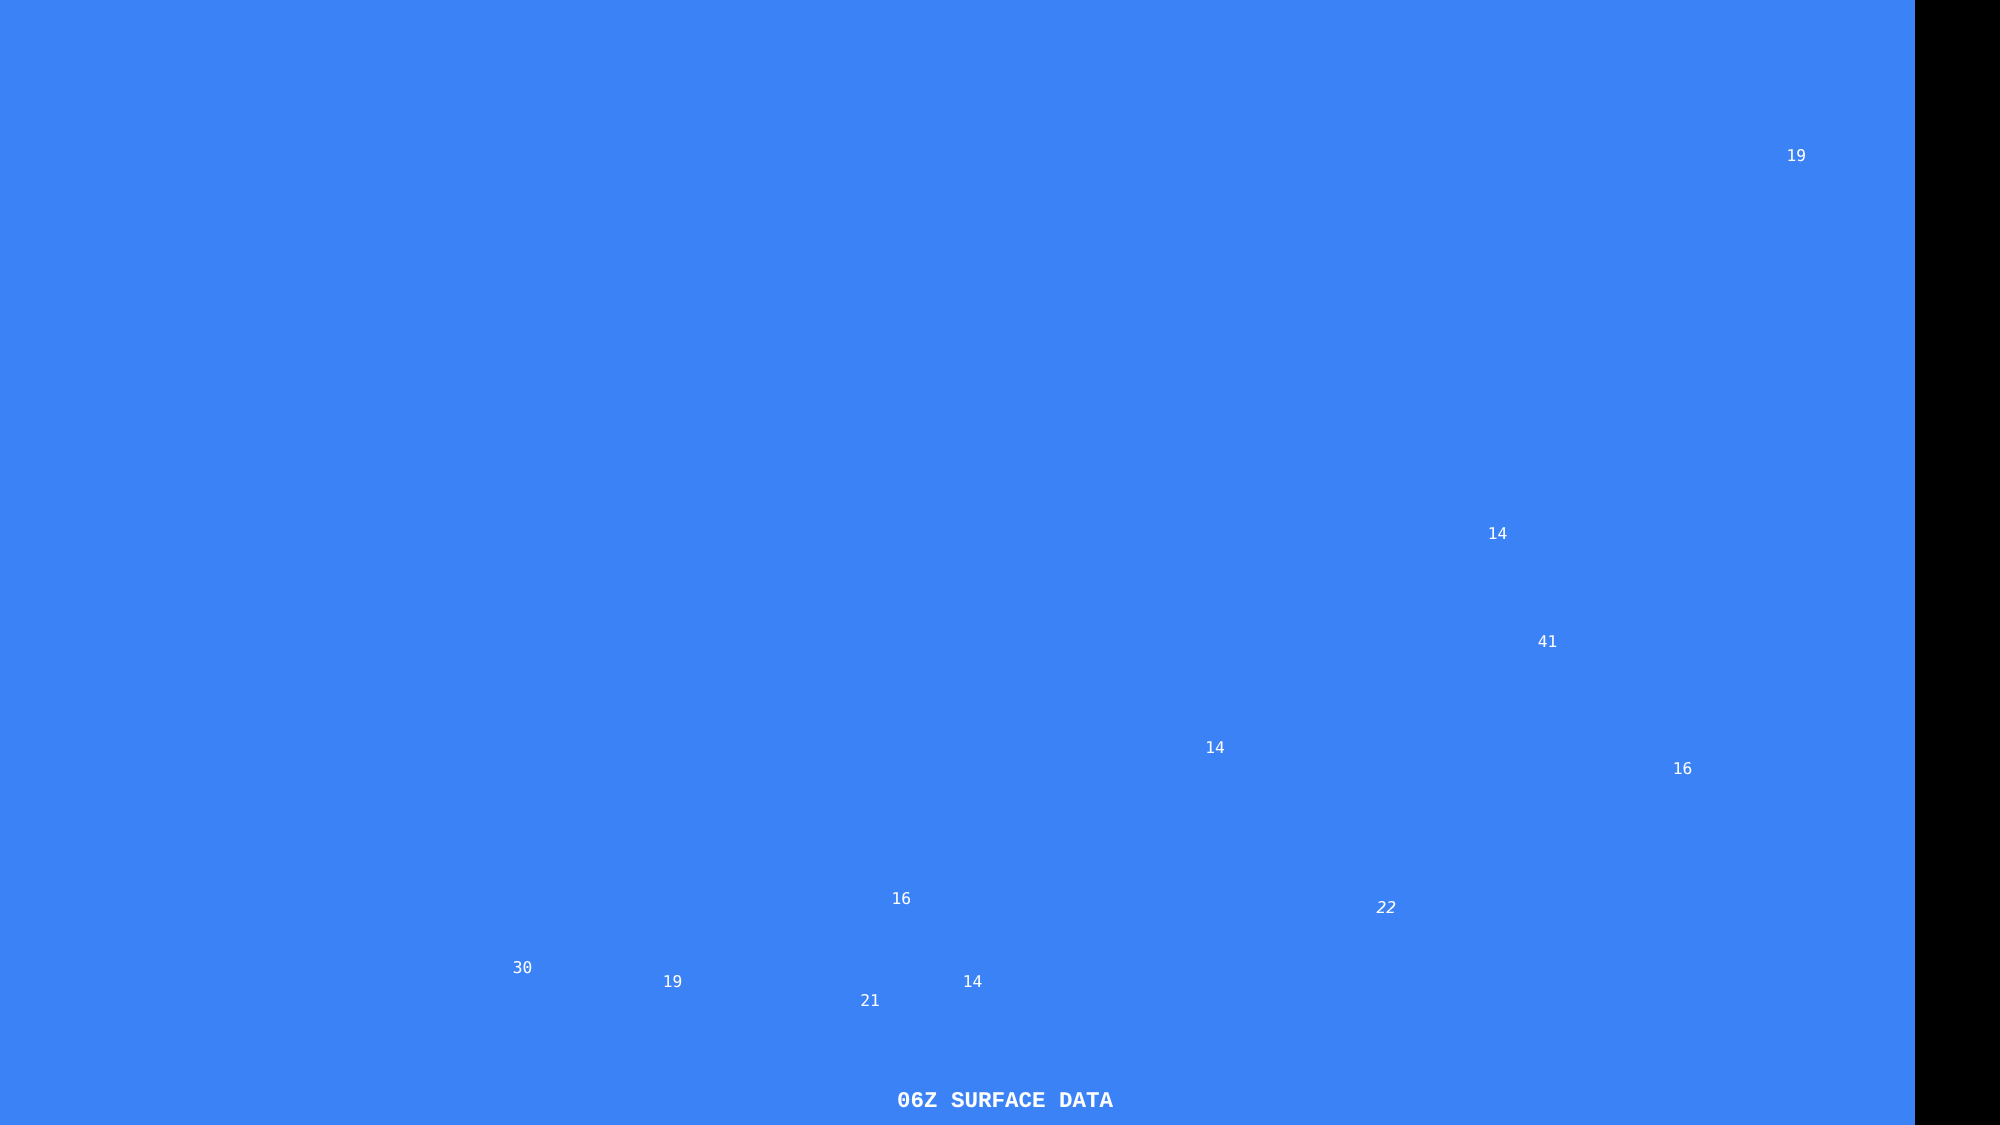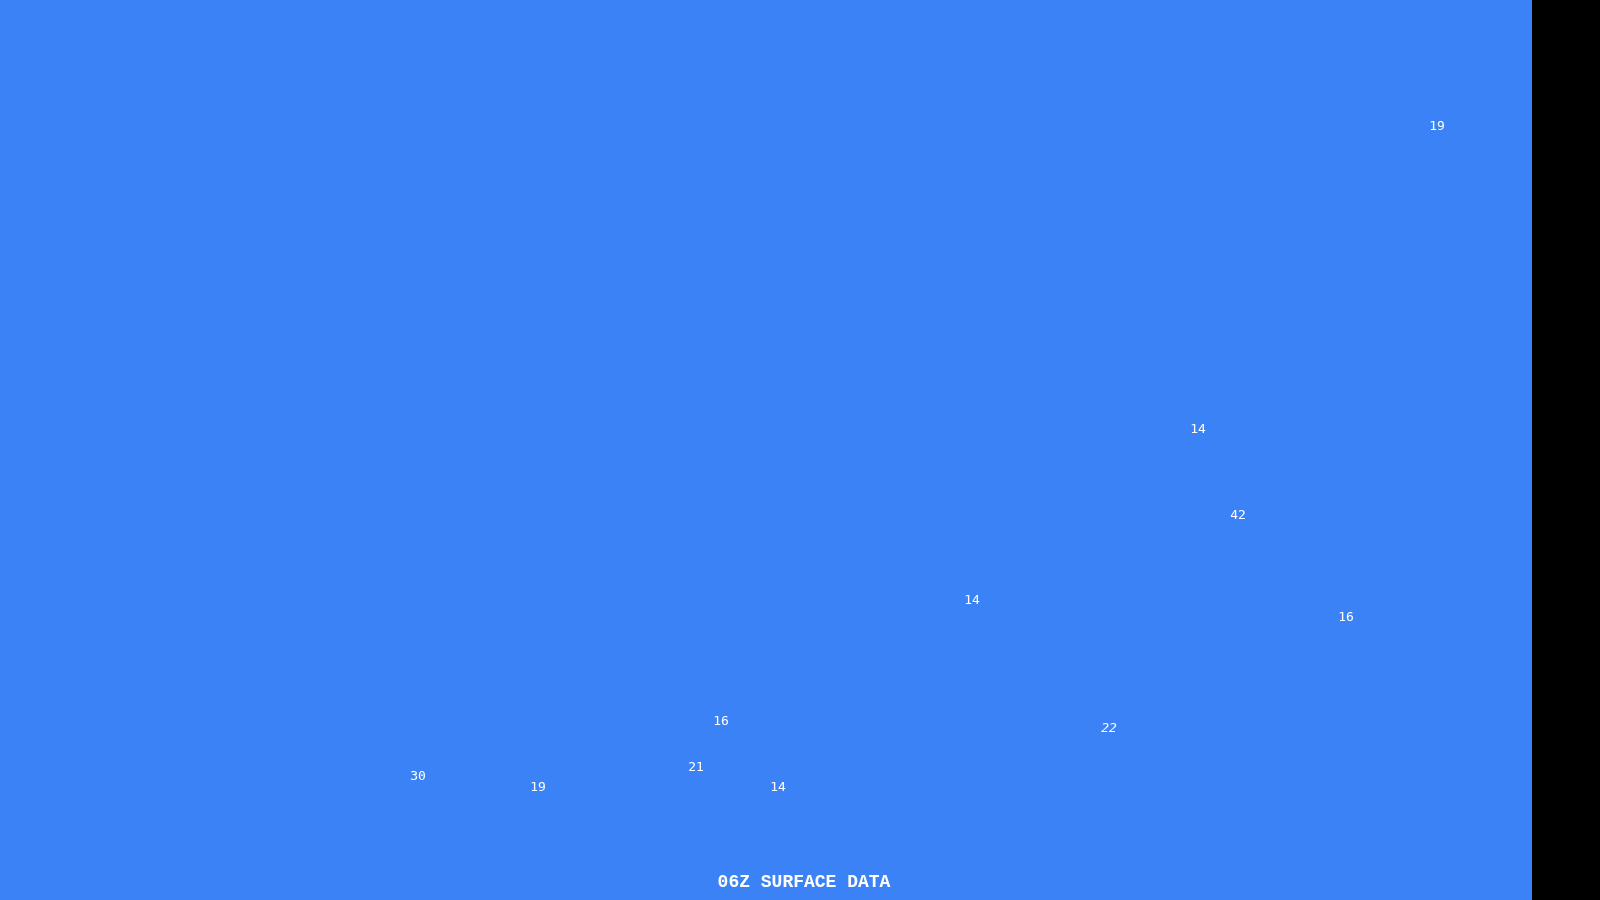--- a/index.html
+++ b/index.html
@@ -42,24 +42,24 @@
     letter-spacing: 0px;
   }
 </style>
 </head>
 <body>
 
 <div class="screen">
   <div class="station-layer" id="station-layer">
       <span class="station-value" style="left: 1437px; top: 125px;">19</span>
       <span class="station-value" style="left: 1198px; top: 428px;">14</span>
-      <span class="station-value" style="left: 1238px; top: 514px;">42</span>
+      <span class="station-value" style="left: 1238px; top: 514px;">41</span>
       <span class="station-value" style="left: 972px; top: 599px;">14</span>
       <span class="station-value" style="left: 1346px; top: 616px;">16</span>
       <span class="station-value" style="left: 721px; top: 720px;">16</span>
       <span class="station-value" style="left: 1109px; top: 727px; font-style: italic;">22</span>
       <span class="station-value" style="left: 418px; top: 775px;">30</span>
       <span class="station-value" style="left: 538px; top: 786px;">19</span>
       <span class="station-value" style="left: 778px; top: 786px;">14</span>
-      <span class="station-value" style="left: 696px; top: 766px;">21</span>
+      <span class="station-value" style="left: 696px; top: 801px;">21</span>
     </div>
   <div class="caption">06Z SURFACE DATA</div>
 </div>
 
 </body></html>

